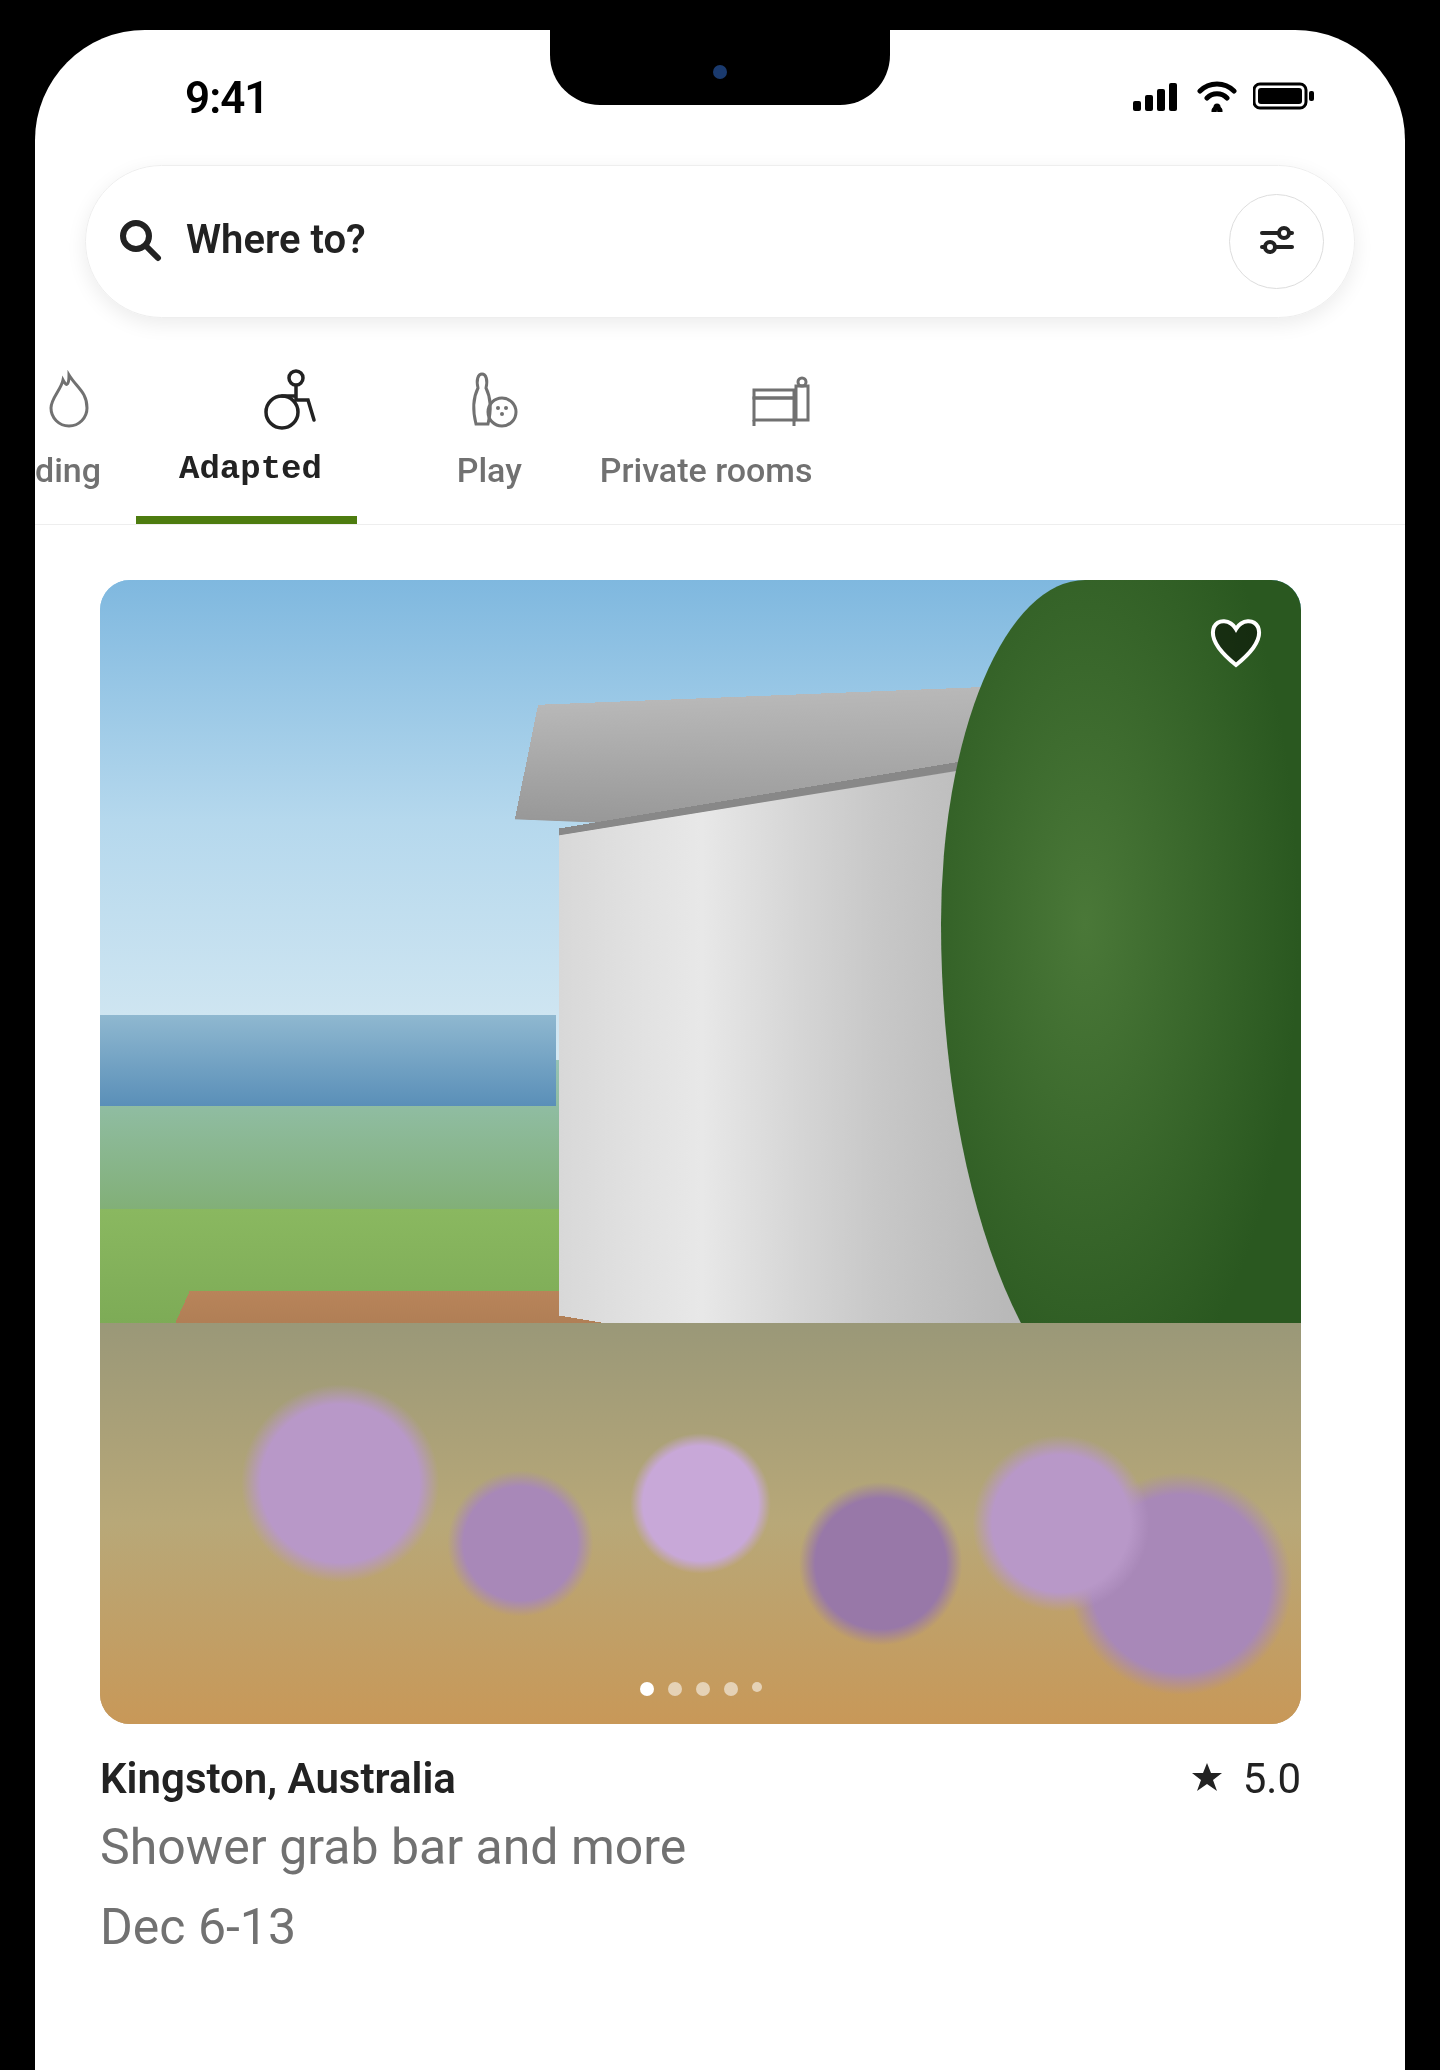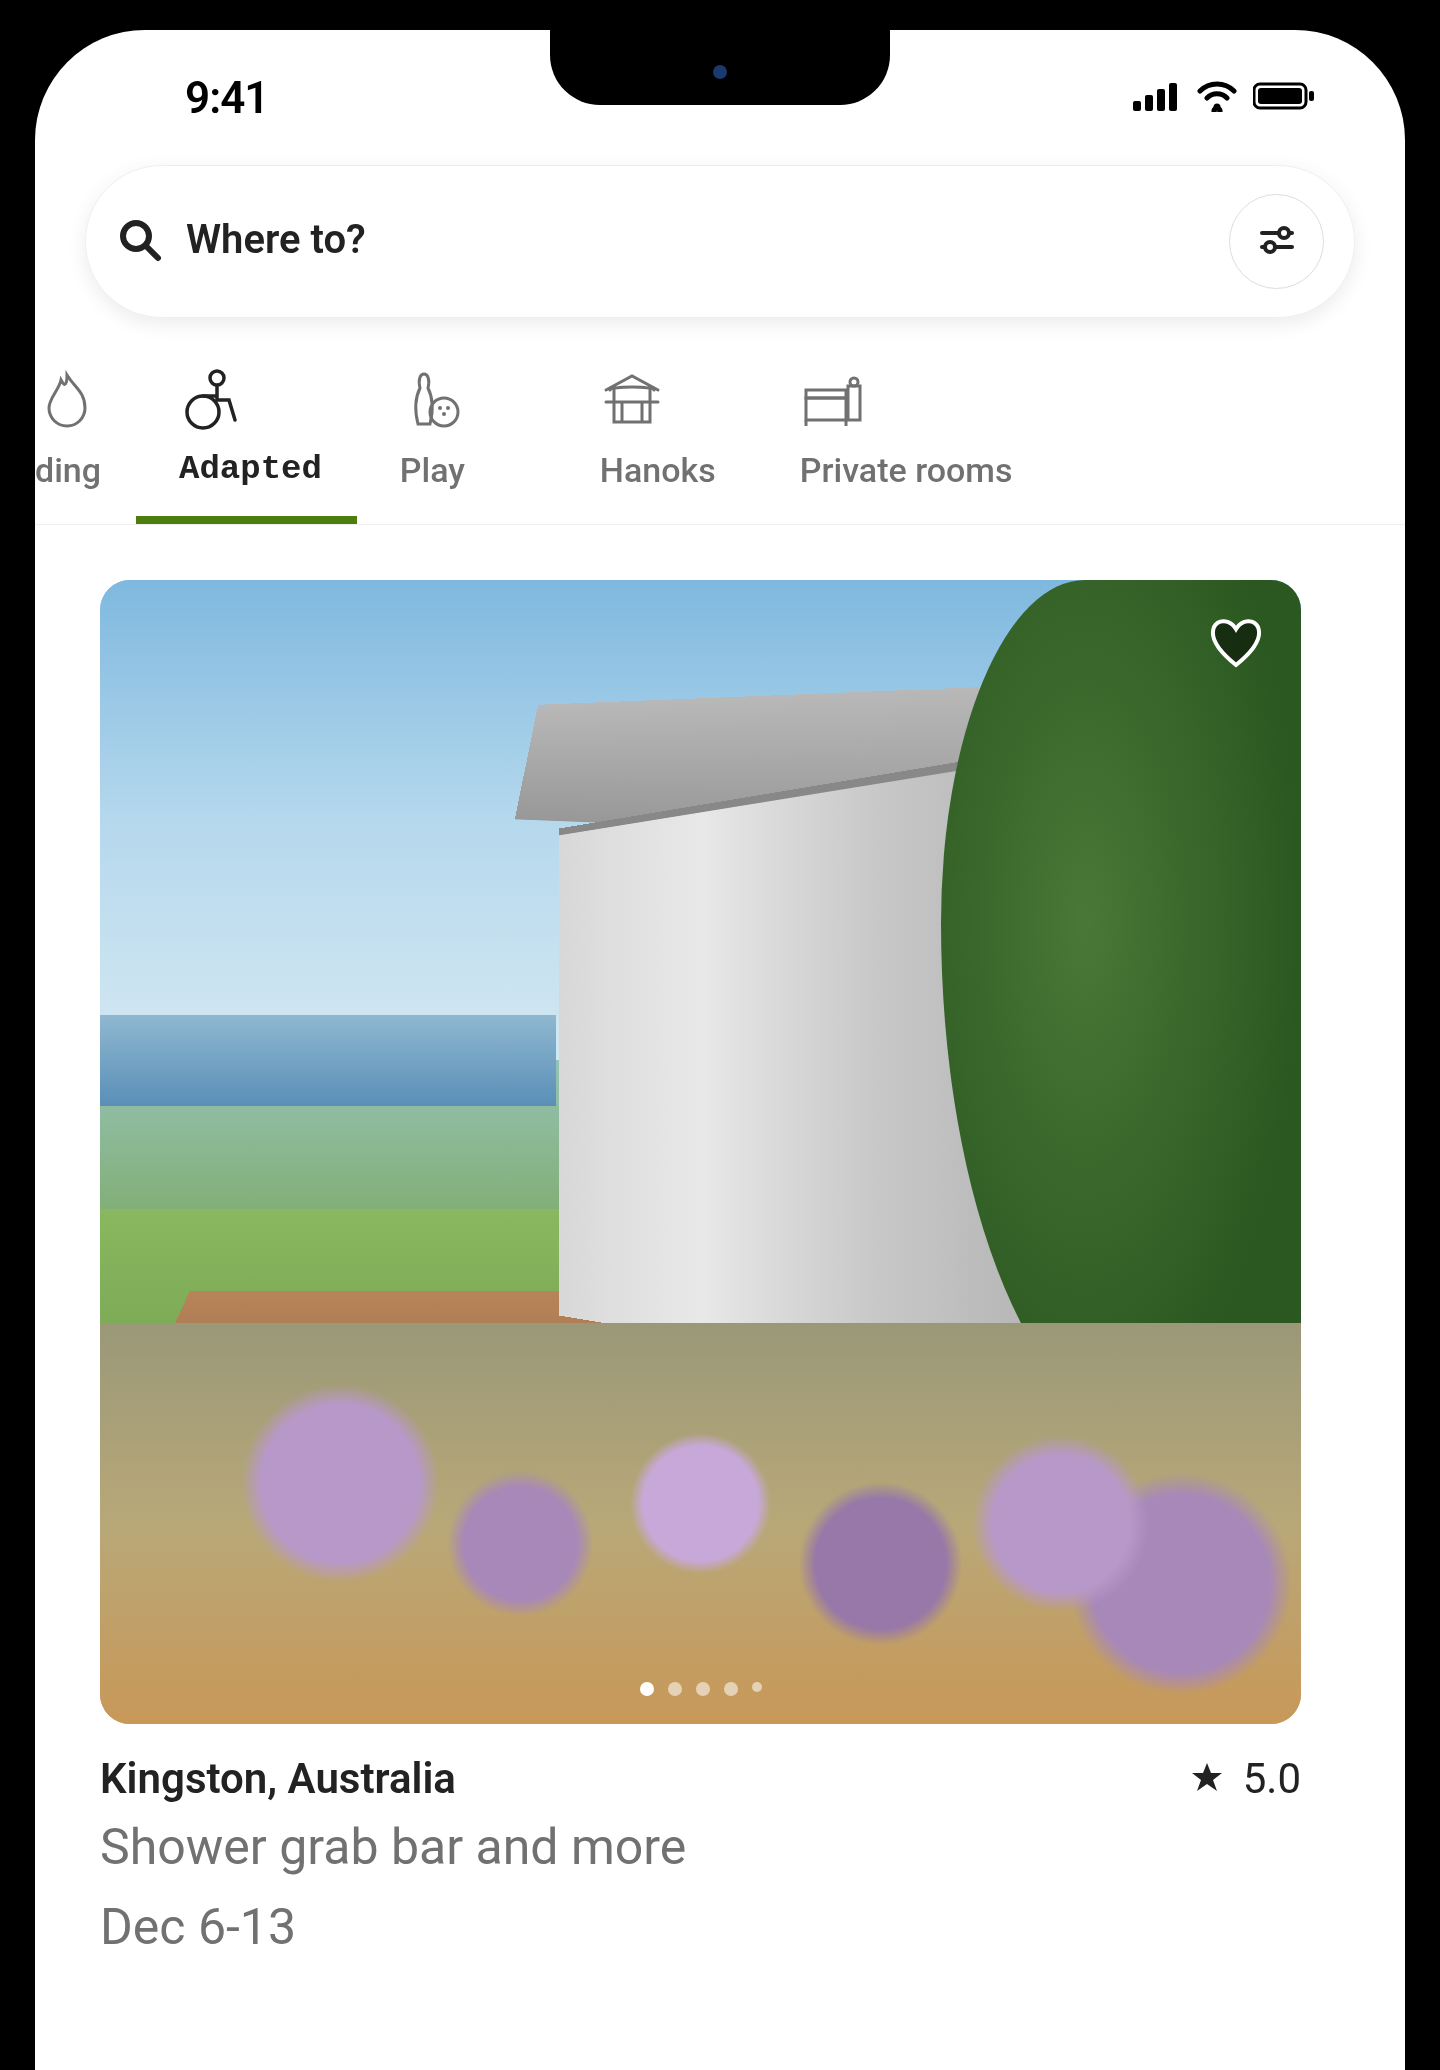--- a/index.html
+++ b/index.html
@@ -105,21 +105,21 @@
       display: flex;
       align-items: flex-start;
       padding: 30px 0 0 0;
       border-bottom: 1px solid #eee;
       overflow: hidden;
     }
     .category-tab {
       flex: 0 0 auto;
       display: flex;
       flex-direction: column;
-      align-items: flex-start;
+      align-items: flex-end;
       gap: 18px;
       padding: 0 35px 28px 43px;
       color: #717171;
       cursor: pointer;
       min-width: 200px;
     }
     .category-tab.partial {
       min-width: 100px;
       padding-left: 0;
     }
@@ -354,28 +354,20 @@
         <span class="cat-icon">
           <svg width="64" height="64" viewBox="0 0 64 64">
               <path d="M24 6 C20 6, 18 12, 20 20 C16 28, 14 40, 18 56 L30 56 C34 40, 32 28, 28 20 C30 12, 28 6, 24 6 Z" stroke="#717171" stroke-width="3" fill="none"></path>
               <circle cx="44" cy="44" r="14" stroke="#717171" stroke-width="3" fill="none"></circle>
               <circle cx="40" cy="40" r="2" fill="#717171"></circle>
               <circle cx="48" cy="40" r="2" fill="#717171"></circle>
               <circle cx="44" cy="46" r="2" fill="#717171"></circle>
             </svg>
         </span>
         <span class="cat-label">Play</span>
-      </div>
-      <div class="category-tab">
-        <span class="cat-icon">
-          <svg width="64" height="64" viewBox="0 0 64 64">
-              <path d="M6 22 L32 8 L58 22 M10 22 C10 18, 54 18, 54 22 M14 22 L14 54 L50 54 L50 22 M6 34 L58 34 M22 34 L22 54 M42 34 L42 54" stroke="#717171" stroke-width="3" fill="none" stroke-linecap="round"></path>
-            </svg>
-        </span>
-        <span class="cat-label">Hanoks</span>
       </div>
       <div class="category-tab">
         <span class="cat-icon">
           <svg width="64" height="64" viewBox="0 0 64 64">
               <rect x="6" y="30" width="40" height="22" stroke="#717171" stroke-width="3" fill="none"></rect>
               <rect x="6" y="22" width="40" height="8" stroke="#717171" stroke-width="3" fill="none"></rect>
               <path d="M6 52 L6 58 M46 52 L46 58" stroke="#717171" stroke-width="3"></path>
               <rect x="48" y="18" width="12" height="34" stroke="#717171" stroke-width="3" fill="none"></rect>
               <circle cx="54" cy="14" r="4" stroke="#717171" stroke-width="3" fill="none"></circle>
             </svg>

